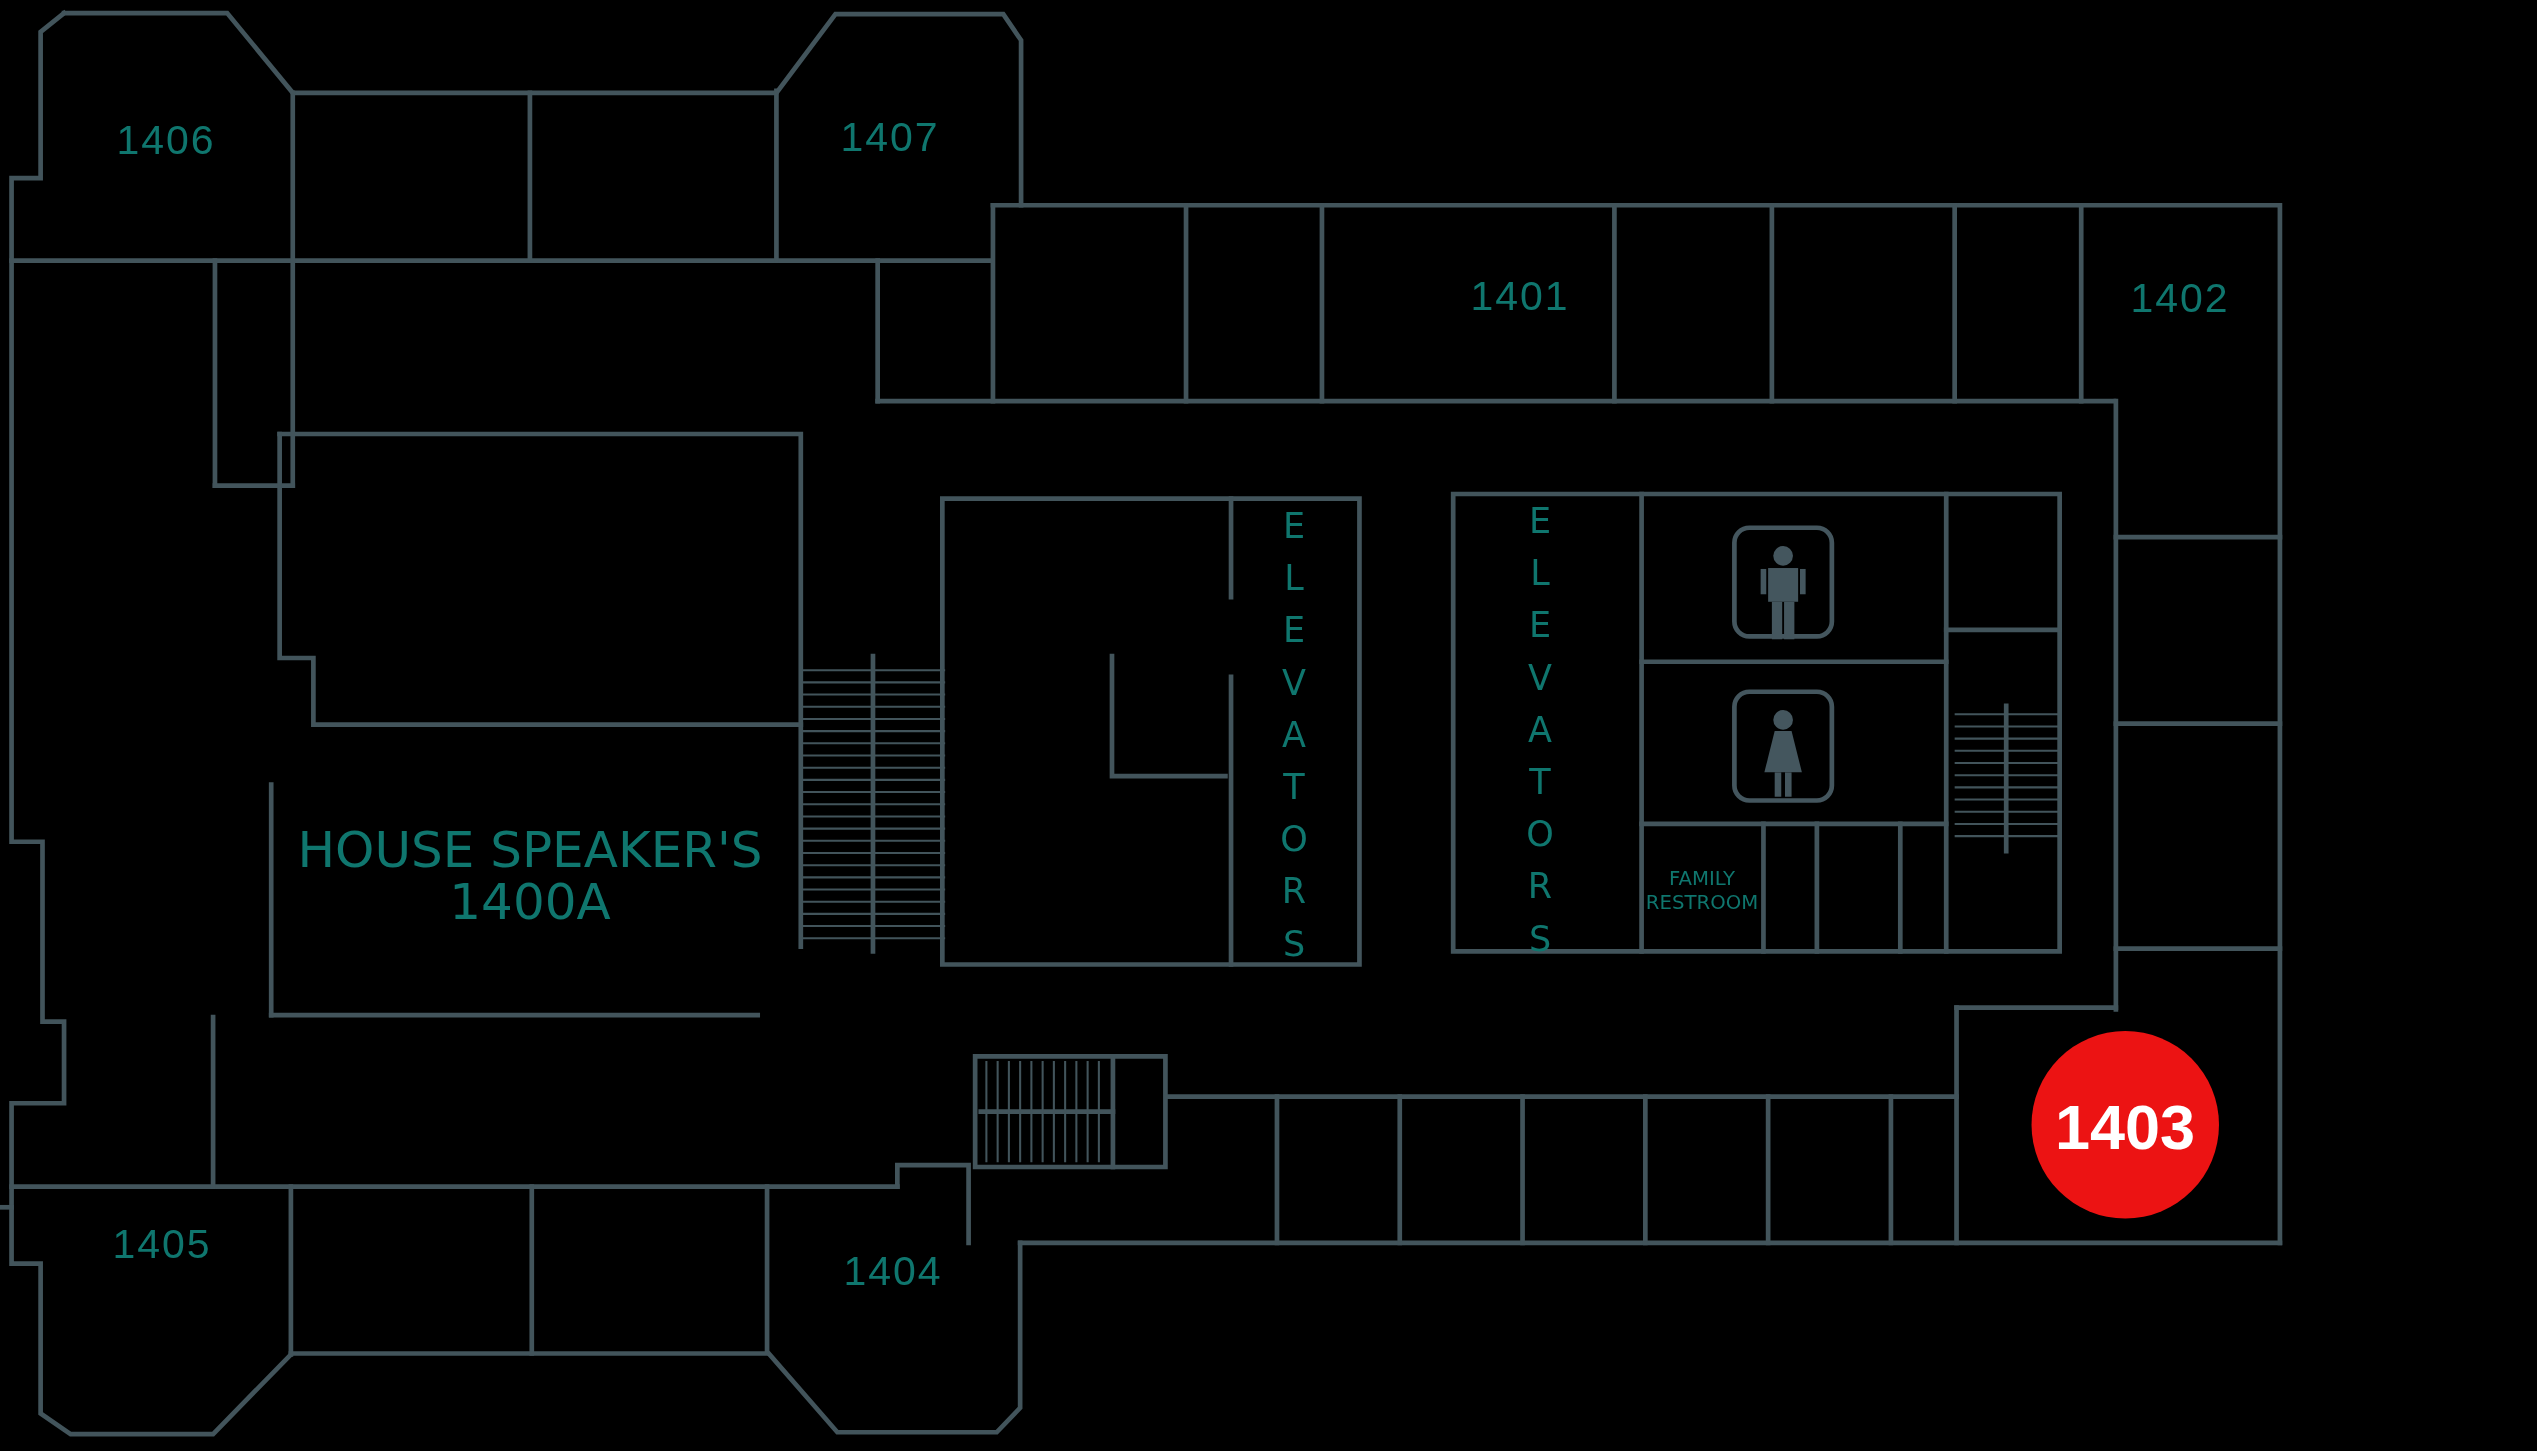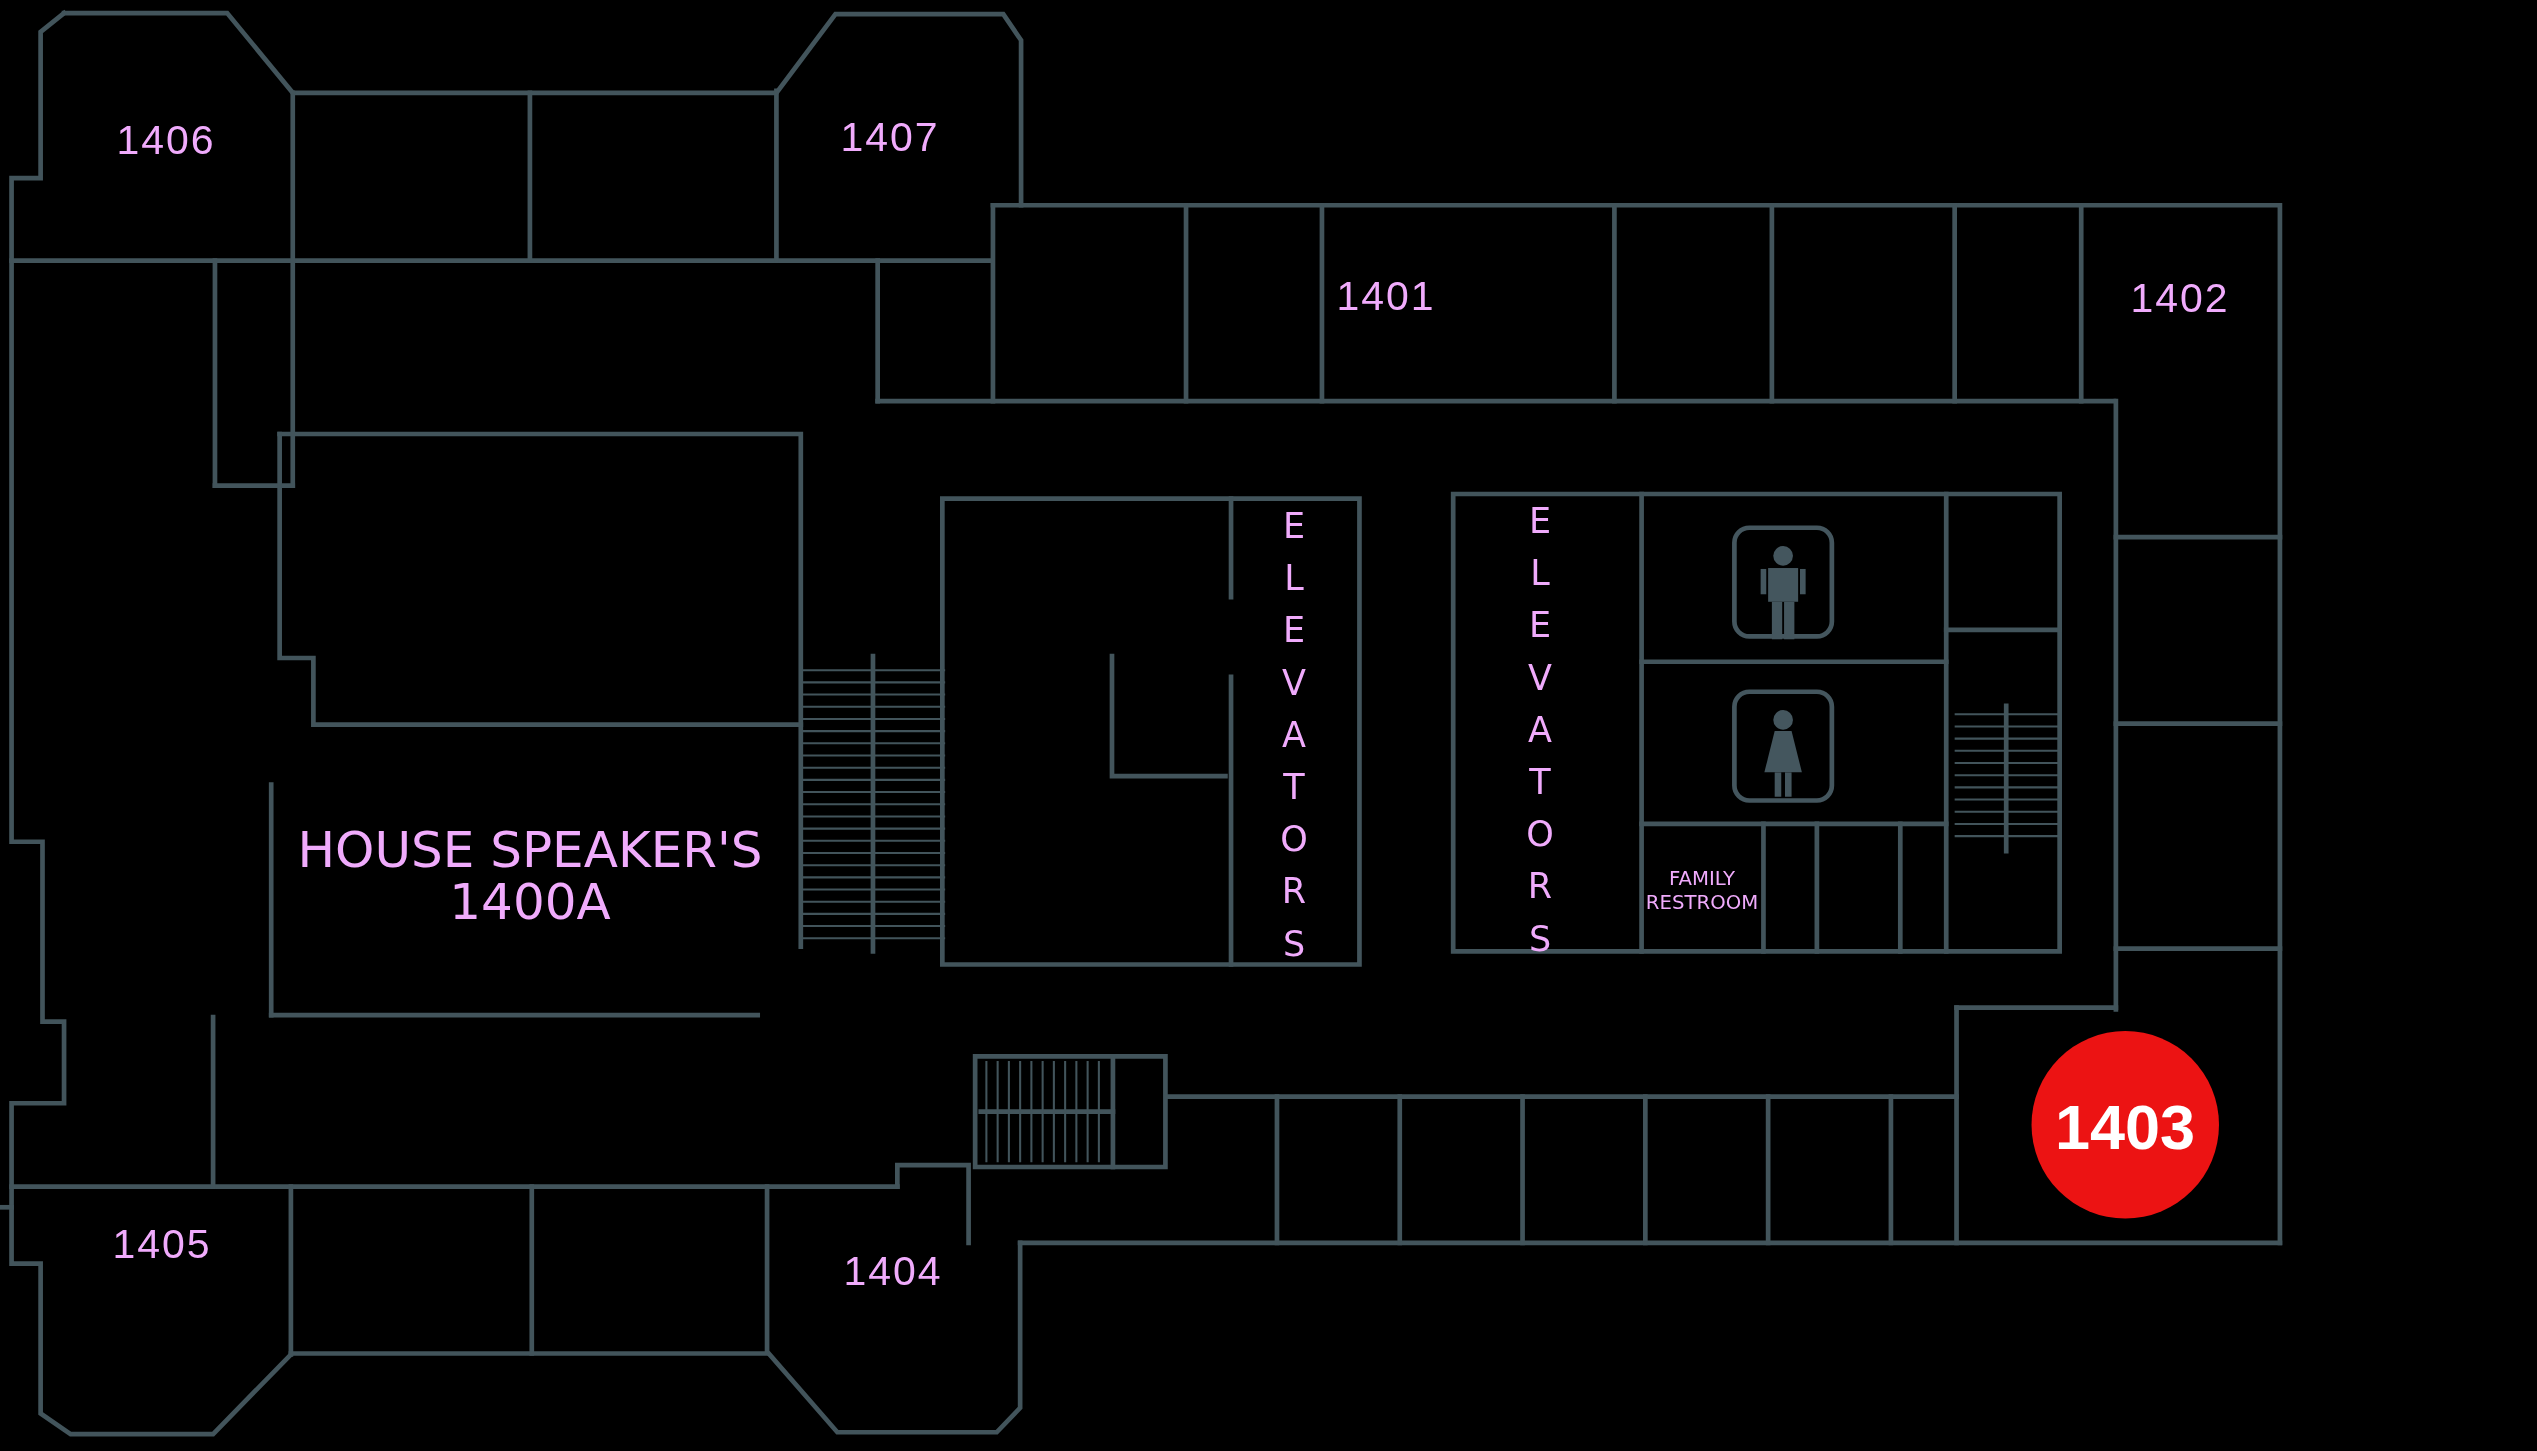--- a/index.html
+++ b/index.html
@@ -11,21 +11,21 @@
     font-family:"Liberation Sans",sans-serif;
   }
   #plan-svg{position:absolute;left:0;top:0;}
   .wall{stroke:#42545b;stroke-width:5;fill:none;stroke-linecap:square;}
   .tread{stroke:#42545b;stroke-width:2.2;fill:none;}
   .icon-stroke{stroke:#44565e;stroke-width:5;fill:none;}
   .icon-fill{fill:#44565e;stroke:none;}
   .label{
     position:absolute;
     transform:translate(-50%,-50%);
-    color:#f0abfc;
+    color:#0f766e;
     white-space:nowrap;
     text-align:center;
     z-index:2;
   }
   .room-num{font-size:41px;letter-spacing:1.9px;}
   .conf{
     font-family:"DejaVu Sans",sans-serif;
     font-size:50px;line-height:52px;font-weight:400;
   }
   .conf span{display:block;}
@@ -148,21 +148,21 @@
       <rect class="icon-fill" x="1904" y="824" width="7" height="26"></rect>
     </g>
 
     <circle cx="2267" cy="1200" r="100" fill="#ec1313"></circle>
   </svg>
 
   <div class="label room-num" style="left:166px;top:140px">1406</div>
 
   <div class="label room-num" style="left:890px;top:137px">1407</div>
 
-  <div class="label room-num" style="left:1386px;top:296px">1401</div>
+  <div class="label room-num" style="left:1520px;top:296px">1401</div>
 
   <div class="label room-num" style="left:2180px;top:298px">1402</div>
 
   <div class="label room-num" style="left:162px;top:1244px">1405</div>
 
   <div class="label room-num" style="left:893px;top:1271px">1404</div>
 
   <div class="label conf" style="left:530px;top:876px">
     <span>HOUSE SPEAKER'S</span>
     <span>1400A</span>

